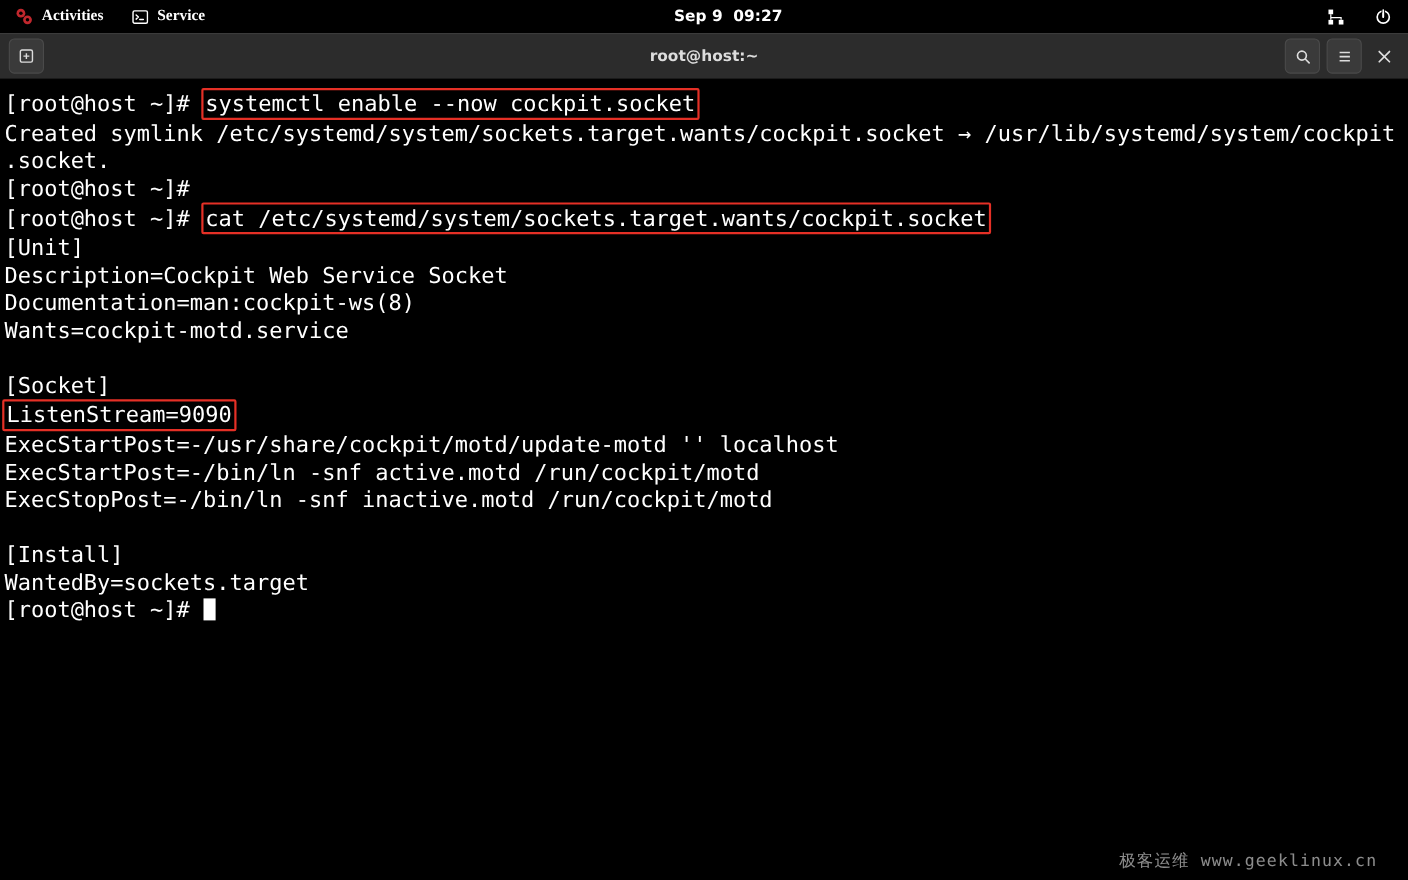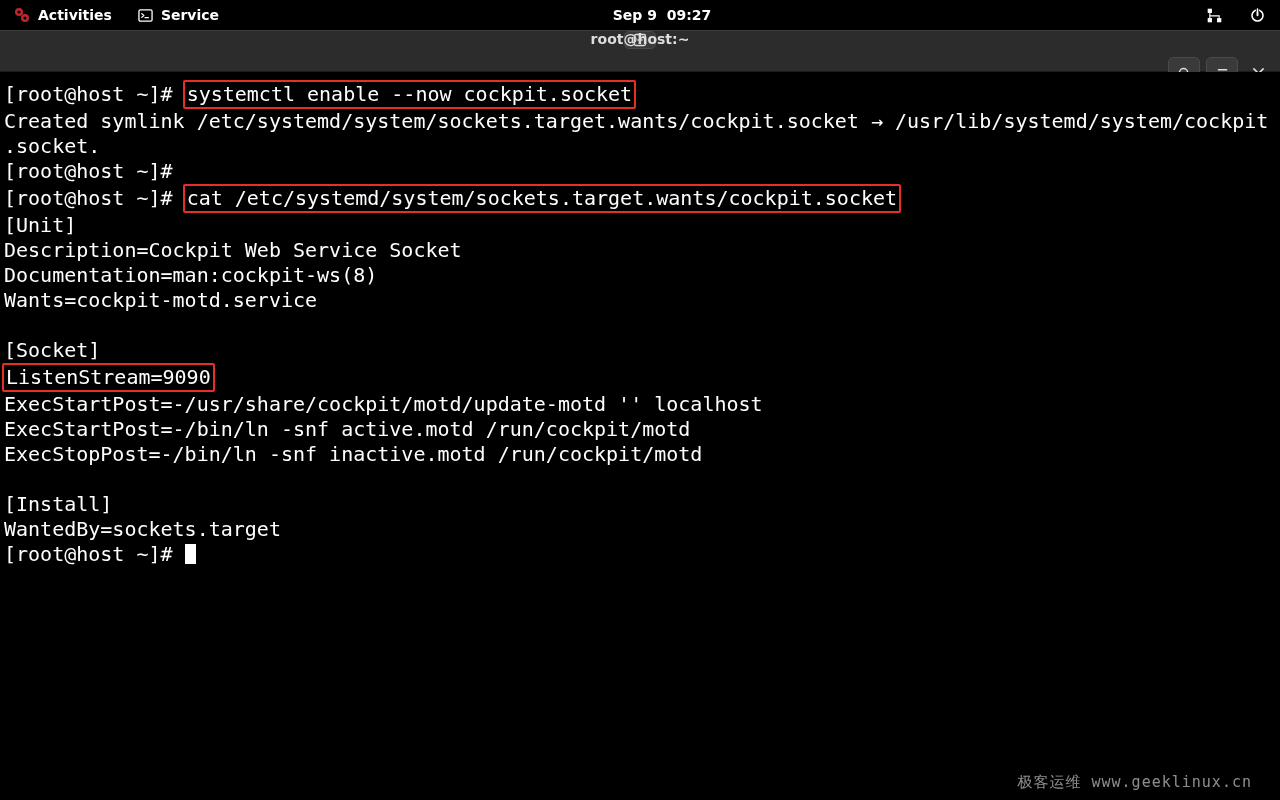--- a/index.html
+++ b/index.html
@@ -15,21 +15,21 @@
   .topbar {
     height: 30px;
     background: #000;
     display: flex;
     align-items: center;
     padding: 0 14px;
     font-size: 14px;
     font-weight: 600;
     position: relative;
   }
-  .topbar .left { display:flex; align-items:flex-end; gap:26px; }
+  .topbar .left { display:flex; align-items:flex-end; gap:26px;font-family:Liberation Serif, serif; }
   .topbar .left .item { display:flex; align-items:center; gap:8px; }
   .topbar .center {
     position:absolute; left:0; right:0;
     display:flex; justify-content:center;
     pointer-events:none;
     font-weight:600;
     padding-left:44px;
   }
   .topbar .center span { pointer-events:none; white-space:pre; }
   .topbar .right { margin-left:auto; display:flex; align-items:center; gap:26px; }
@@ -40,21 +40,20 @@
   
   .winbar {
     height: 42px;
     background: #2c2c2c;
     border-top: 1px solid #3b3b3b;
     border-bottom: 1px solid #1a1a1a;
     display:flex; align-items:center;
     padding: 0 8px;
     gap:8px;
     position:relative;
-    flex-direction:column;
   }
   .winbar .title {
     position:absolute; left:0; right:0;
     display:flex; justify-content:center;
     font-size:14px; font-weight:600; color:#ddd;
     pointer-events:none;
   }
   .iconbtn {
     width:32px; height:32px;
     border-radius:5px;

